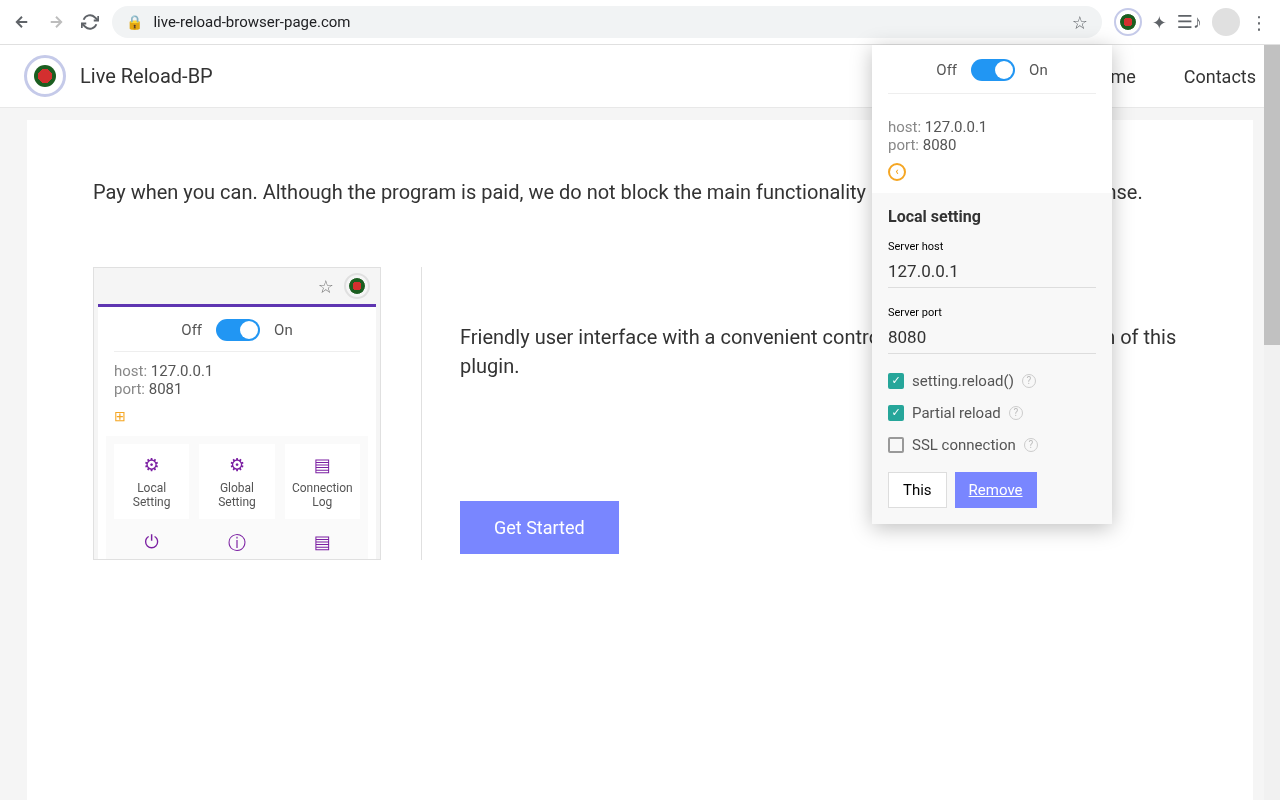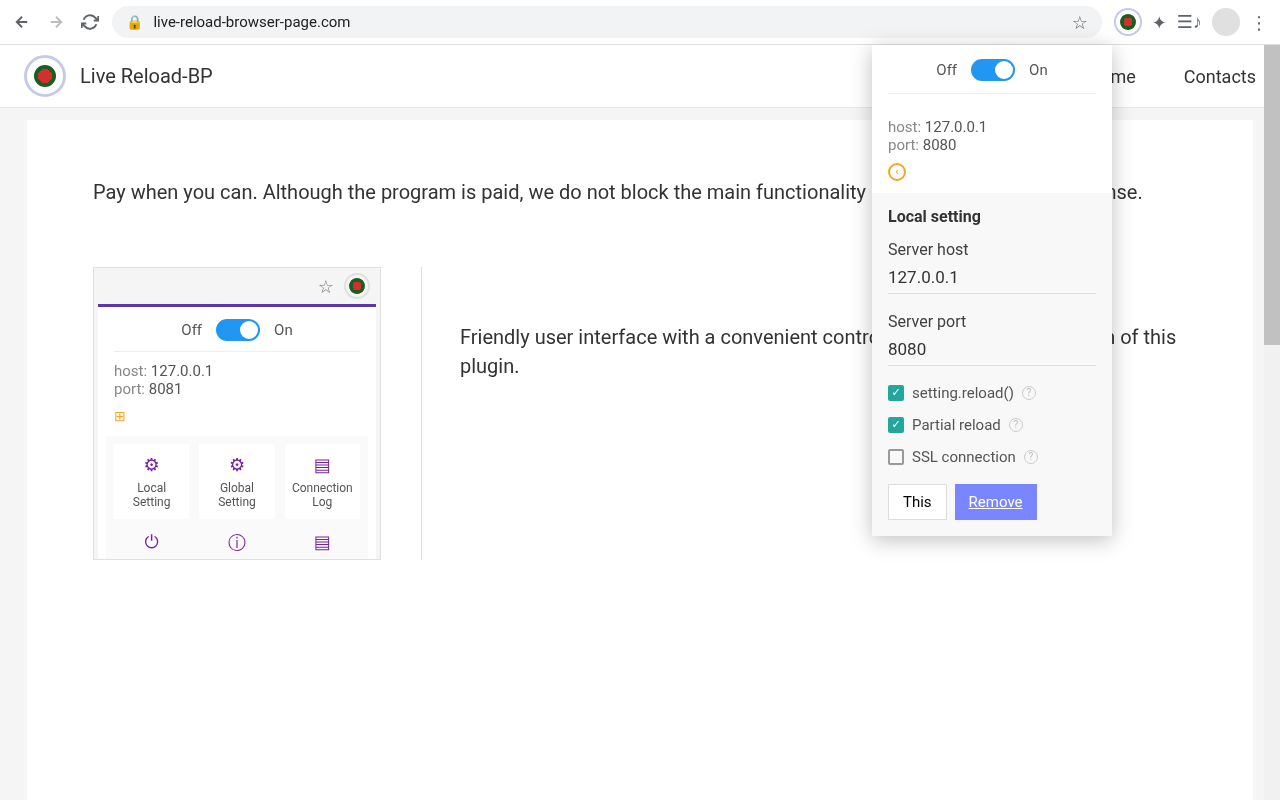--- a/index.html
+++ b/index.html
@@ -71,21 +71,21 @@
 .ext-toggle-row { display: flex; align-items: center; justify-content: center; gap: 14px; border-bottom: 1px solid #eee; padding-bottom: 12px; }
 .ext-off, .ext-on { font-size: 15px; color: #555; }
 .ext-toggle { width: 44px; height: 22px; background: #2196f3; border-radius: 12px; position: relative; cursor: pointer; }
 .ext-toggle::after { content: ''; width: 18px; height: 18px; background: #fff; border-radius: 50%; position: absolute; right: 2px; top: 2px; }
 .ext-hostport { padding: 10px 16px 6px; font-size: 15px; color: #555; }
 .ext-hostport .lbl { color: #888; }
 .ext-warning { padding: 0 16px 12px; }
 .ext-warning-icon { width: 18px; height: 18px; border: 2px solid #f5a623; border-radius: 50%; display: inline-flex; align-items: center; justify-content: center; color: #f5a623; font-size: 11px; font-weight: bold; }
 .ext-setting-section { background: #f8f8f8; padding: 14px 16px 16px; }
 .ext-setting-title { font-size: 16px; font-weight: 700; color: #333; margin-bottom: 14px; }
-.ext-field-label { font-size: 16px; color: #404040; margin-bottom: 4px; }
+.ext-field-label { font-size: 11px; color: #000000; margin-bottom: 4px; }
 .ext-input { width: 100%; border: none; border-bottom: 1px solid #ddd; background: transparent; font-size: 17px; color: #333; padding: 4px 0 6px; margin-bottom: 18px; outline: none; }
 .ext-check-row { display: flex; align-items: center; gap: 8px; margin-bottom: 14px; font-size: 15px; color: #555; }
 .ext-checkbox { width: 16px; height: 16px; border: 2px solid #26a69a; border-radius: 2px; display: inline-flex; align-items: center; justify-content: center; background: #26a69a; color: #fff; font-size: 11px; }
 .ext-checkbox.unchecked { background: transparent; border-color: #999; }
 .ext-help { width: 14px; height: 14px; border: 1px solid #ccc; border-radius: 50%; display: inline-flex; align-items: center; justify-content: center; font-size: 10px; color: #bbb; }
 .ext-buttons { display: flex; gap: 8px; margin-top: 18px; }
 .ext-btn { padding: 8px 14px; font-size: 15px; border: 1px solid #ddd; background: #fff; cursor: pointer; }
 .ext-btn.primary { background: #7986ff; color: #fff; border: none; text-decoration: underline; }
 
 
@@ -185,20 +185,21 @@
             <div class="mini-cards-2">
               <div class="mini-card-2">⏻</div>
               <div class="mini-card-2">ⓘ</div>
               <div class="mini-card-2">▤</div>
             </div>
           </div>
         </div>
       </div>
       <div class="desc-col">
         <p class="desc-text">Friendly user interface with a convenient control system and configuration of this plugin.</p>
+        <button class="get-started-btn">Get Started</button>
       </div>
     </div>
   </div>
 </div>
 
 <div class="ext-popup">
   <div class="ext-section">
     <div class="ext-toggle-row">
       <span class="ext-off">Off</span>
       <div class="ext-toggle"></div>

